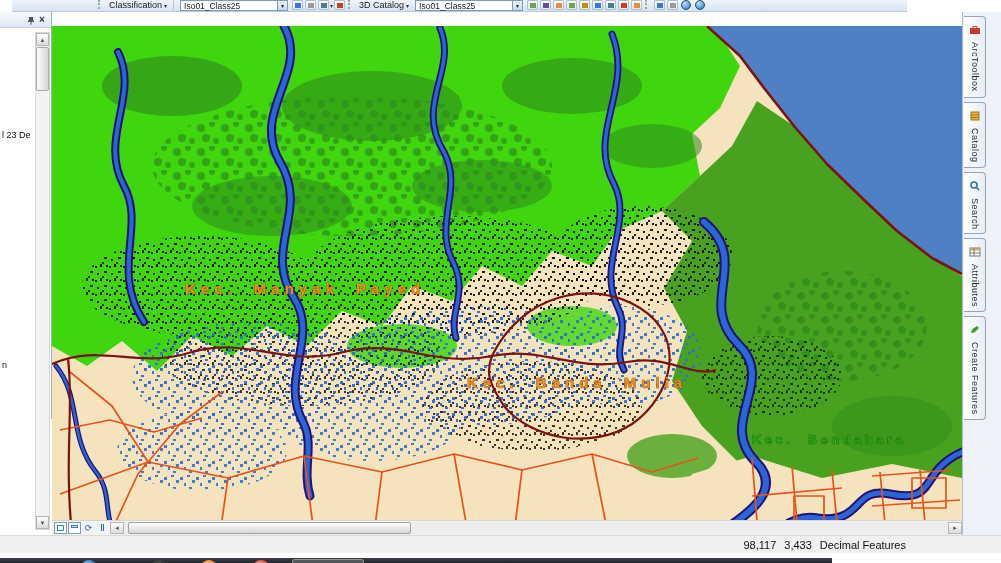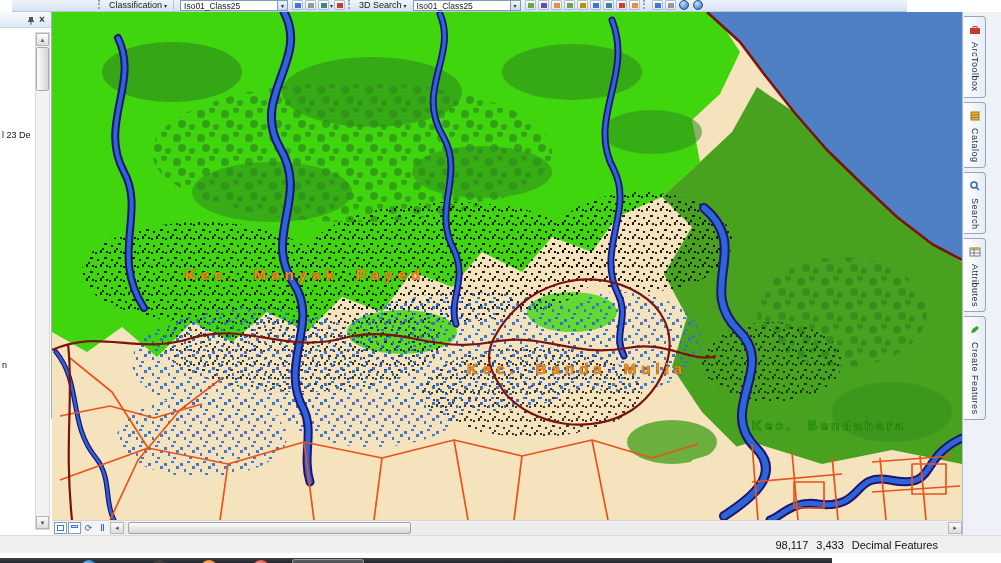--- a/index.html
+++ b/index.html
@@ -41,21 +41,21 @@
   .v-scroll { position:absolute; right:1px; top:20px; width:15px; height:498px;
     background:#f2f2f2; border:1px solid #d8d8d8; }
   .v-scroll .arrow { position:absolute; left:0; width:13px; height:13px; background:linear-gradient(#fdfdfd,#dcdcdc);
     border:1px solid #b5b5b5; font-size:6px; color:#555; display:flex; align-items:center; justify-content:center; }
   .arrow-up { top:0; } .arrow-up::after { content:"▲"; }
   .arrow-down { bottom:0; } .arrow-down::after { content:"▼"; }
   .v-thumb { position:absolute; left:0; top:14px; width:13px; height:44px;
     background:linear-gradient(90deg,#fdfdfd,#d5d5d5); border:1px solid #a8a8a8; border-radius:2px; }
 
   
-  .map-area { position:absolute; left:52px; top:12px; width:910px; height:384px; background:#0ea5e9; }
+  .map-area { position:absolute; left:52px; top:26px; width:910px; height:384px; background:#0ea5e9; }
   .map-area svg { display:block; }
 
   
   .map-hscroll { position:absolute; left:52px; top:520px; width:910px; height:15px;
     background:#f3f3f3; border-top:1px solid #d5d5d5; display:flex; align-items:center; padding-left:2px; }
   .view-btn { width:13px; height:12px; border:1px solid #7f9db9; background:#fff; margin-right:1px; position:relative; }
   .view-btn.data::after { content:""; position:absolute; inset:2px; border:1px solid #3c78d8; }
   .view-btn.layout::after { content:""; position:absolute; inset:2px 2px 5px 2px; background:#cfe0f0; border:1px solid #3c78d8; }
   .sbtn { width:13px; height:12px; display:flex; align-items:center; justify-content:center;
     font-size:9px; color:#2b6cb0; margin-right:1px; }
@@ -65,21 +65,21 @@
     display:flex; align-items:center; justify-content:center; font-size:6px; color:#555; }
   .h-arrow-left::after { content:"◄"; }
   .h-arrow-right::after { content:"►"; }
   .h-track { flex:1; height:13px; position:relative; background:#ededed; }
   .h-thumb { position:absolute; left:4px; top:0; width:283px; height:12px;
     background:linear-gradient(#fdfdfd,#d6d6d6); border:1px solid #a3a3a3; border-radius:2px; }
 
   
   .status-bar { position:absolute; left:0; top:535px; width:1001px; height:18px;
     background:#f0f0f0; border-top:1px solid #dadada; display:flex; align-items:center;
-    justify-content:flex-end; padding-right:63px; font-size:11px; color:#111; gap:8px; }
+    justify-content:flex-end; padding-right:95px; font-size:11px; color:#111; gap:8px; }
 
   
   .right-strip { position:absolute; left:962px; top:12px; width:39px; height:523px;
     background:#eef2f8; border-left:1px solid #aebdd0; display:flex; flex-direction:column; padding-top:2px; }
   .side-tab { width:22px; margin:2px 0; margin-left:1px; border:1px solid #93a7c0; border-left:none;
     border-top-right-radius:4px; border-bottom-right-radius:4px;
     background:linear-gradient(90deg,#ffffff,#e7edf5);
     display:flex; flex-direction:column; align-items:center; padding:4px 0; gap:3px; }
   .tab-label { writing-mode:vertical-rl; font-size:9px; color:#1d2b3a; letter-spacing:.5px; }
   .t-arctoolbox { min-height:82px; } .t-catalog { min-height:60px; } .t-search { min-height:58px; }
@@ -120,21 +120,21 @@
     </span>
   <span class="tb-icon">
       <i class="c6"></i>
     </span>
   <span class="caret"></span>
   <span class="tb-icon">
       <i class="c4"></i>
     </span>
   <span class="grip"></span>
   <span class="tb-menu">
-    <span>3D Search</span>
+    <span>3D Catalog</span>
     <span class="caret"></span>
   </span>
   <span class="combo">
     <span>Iso01_Class25</span>
     <span class="combo-arrow caret"></span>
   </span>
   <span class="tb-icon">
       <i class="c1"></i>
     </span>
   <span class="tb-icon">

